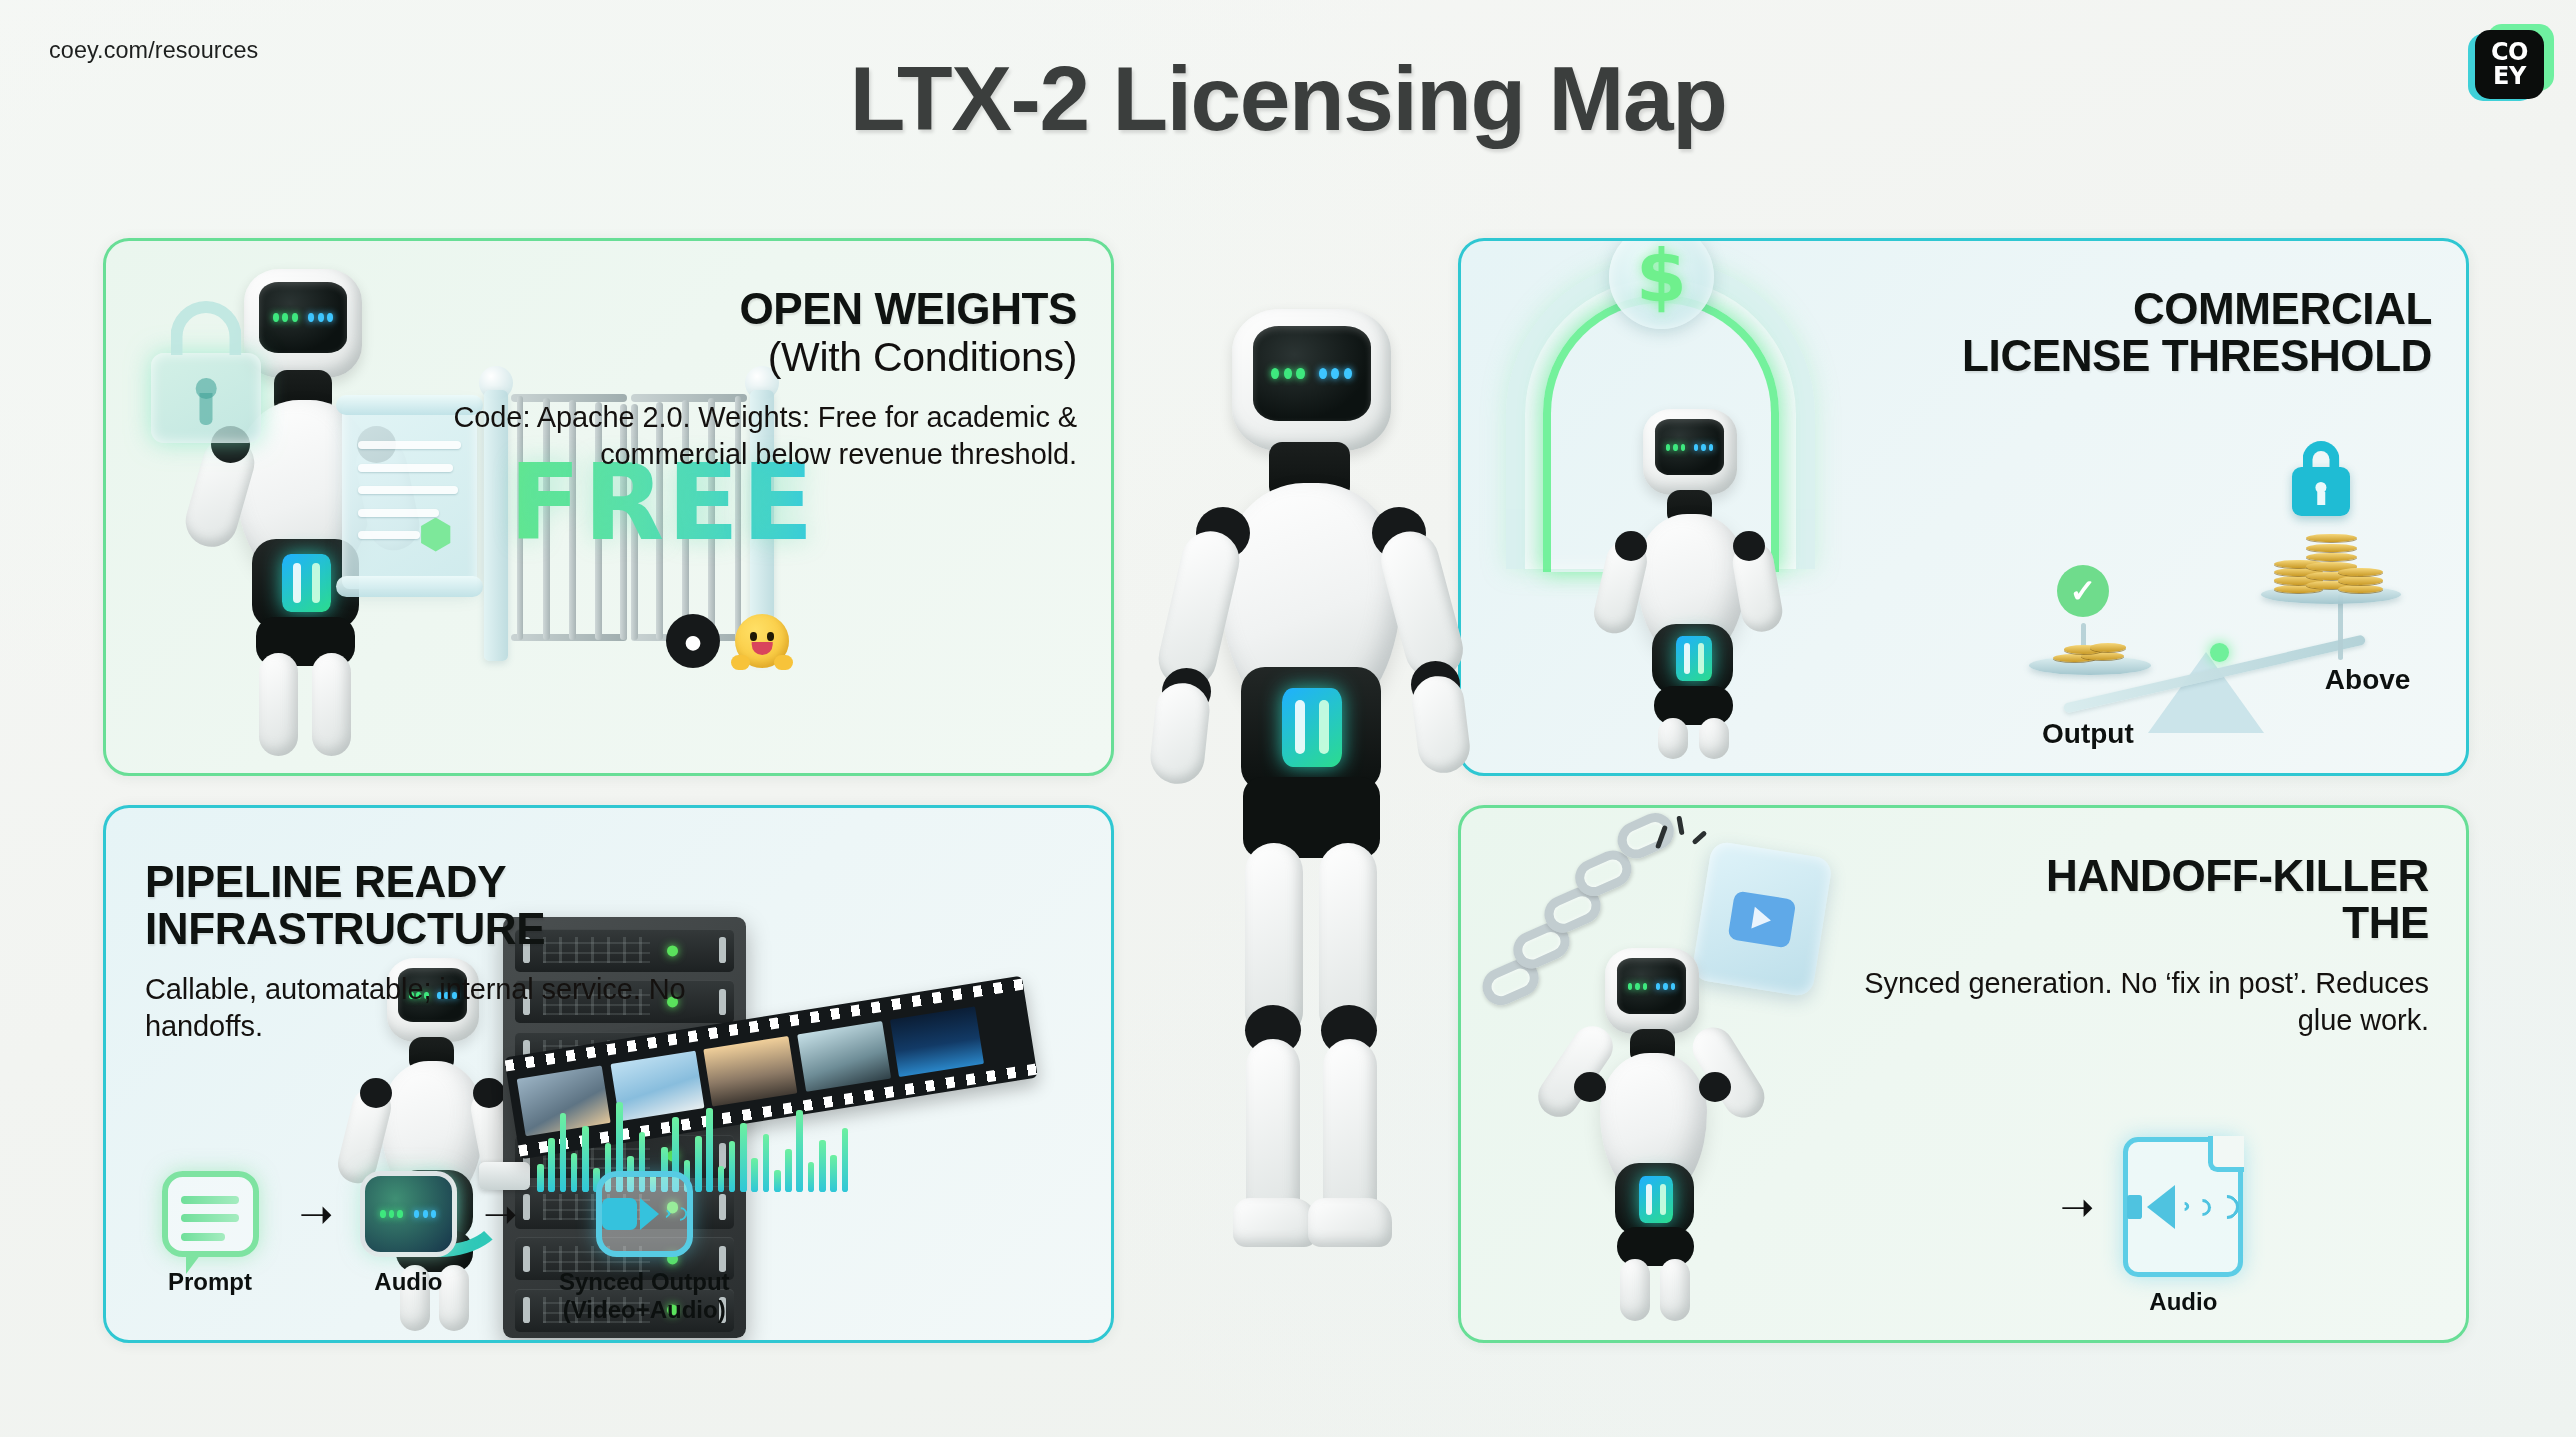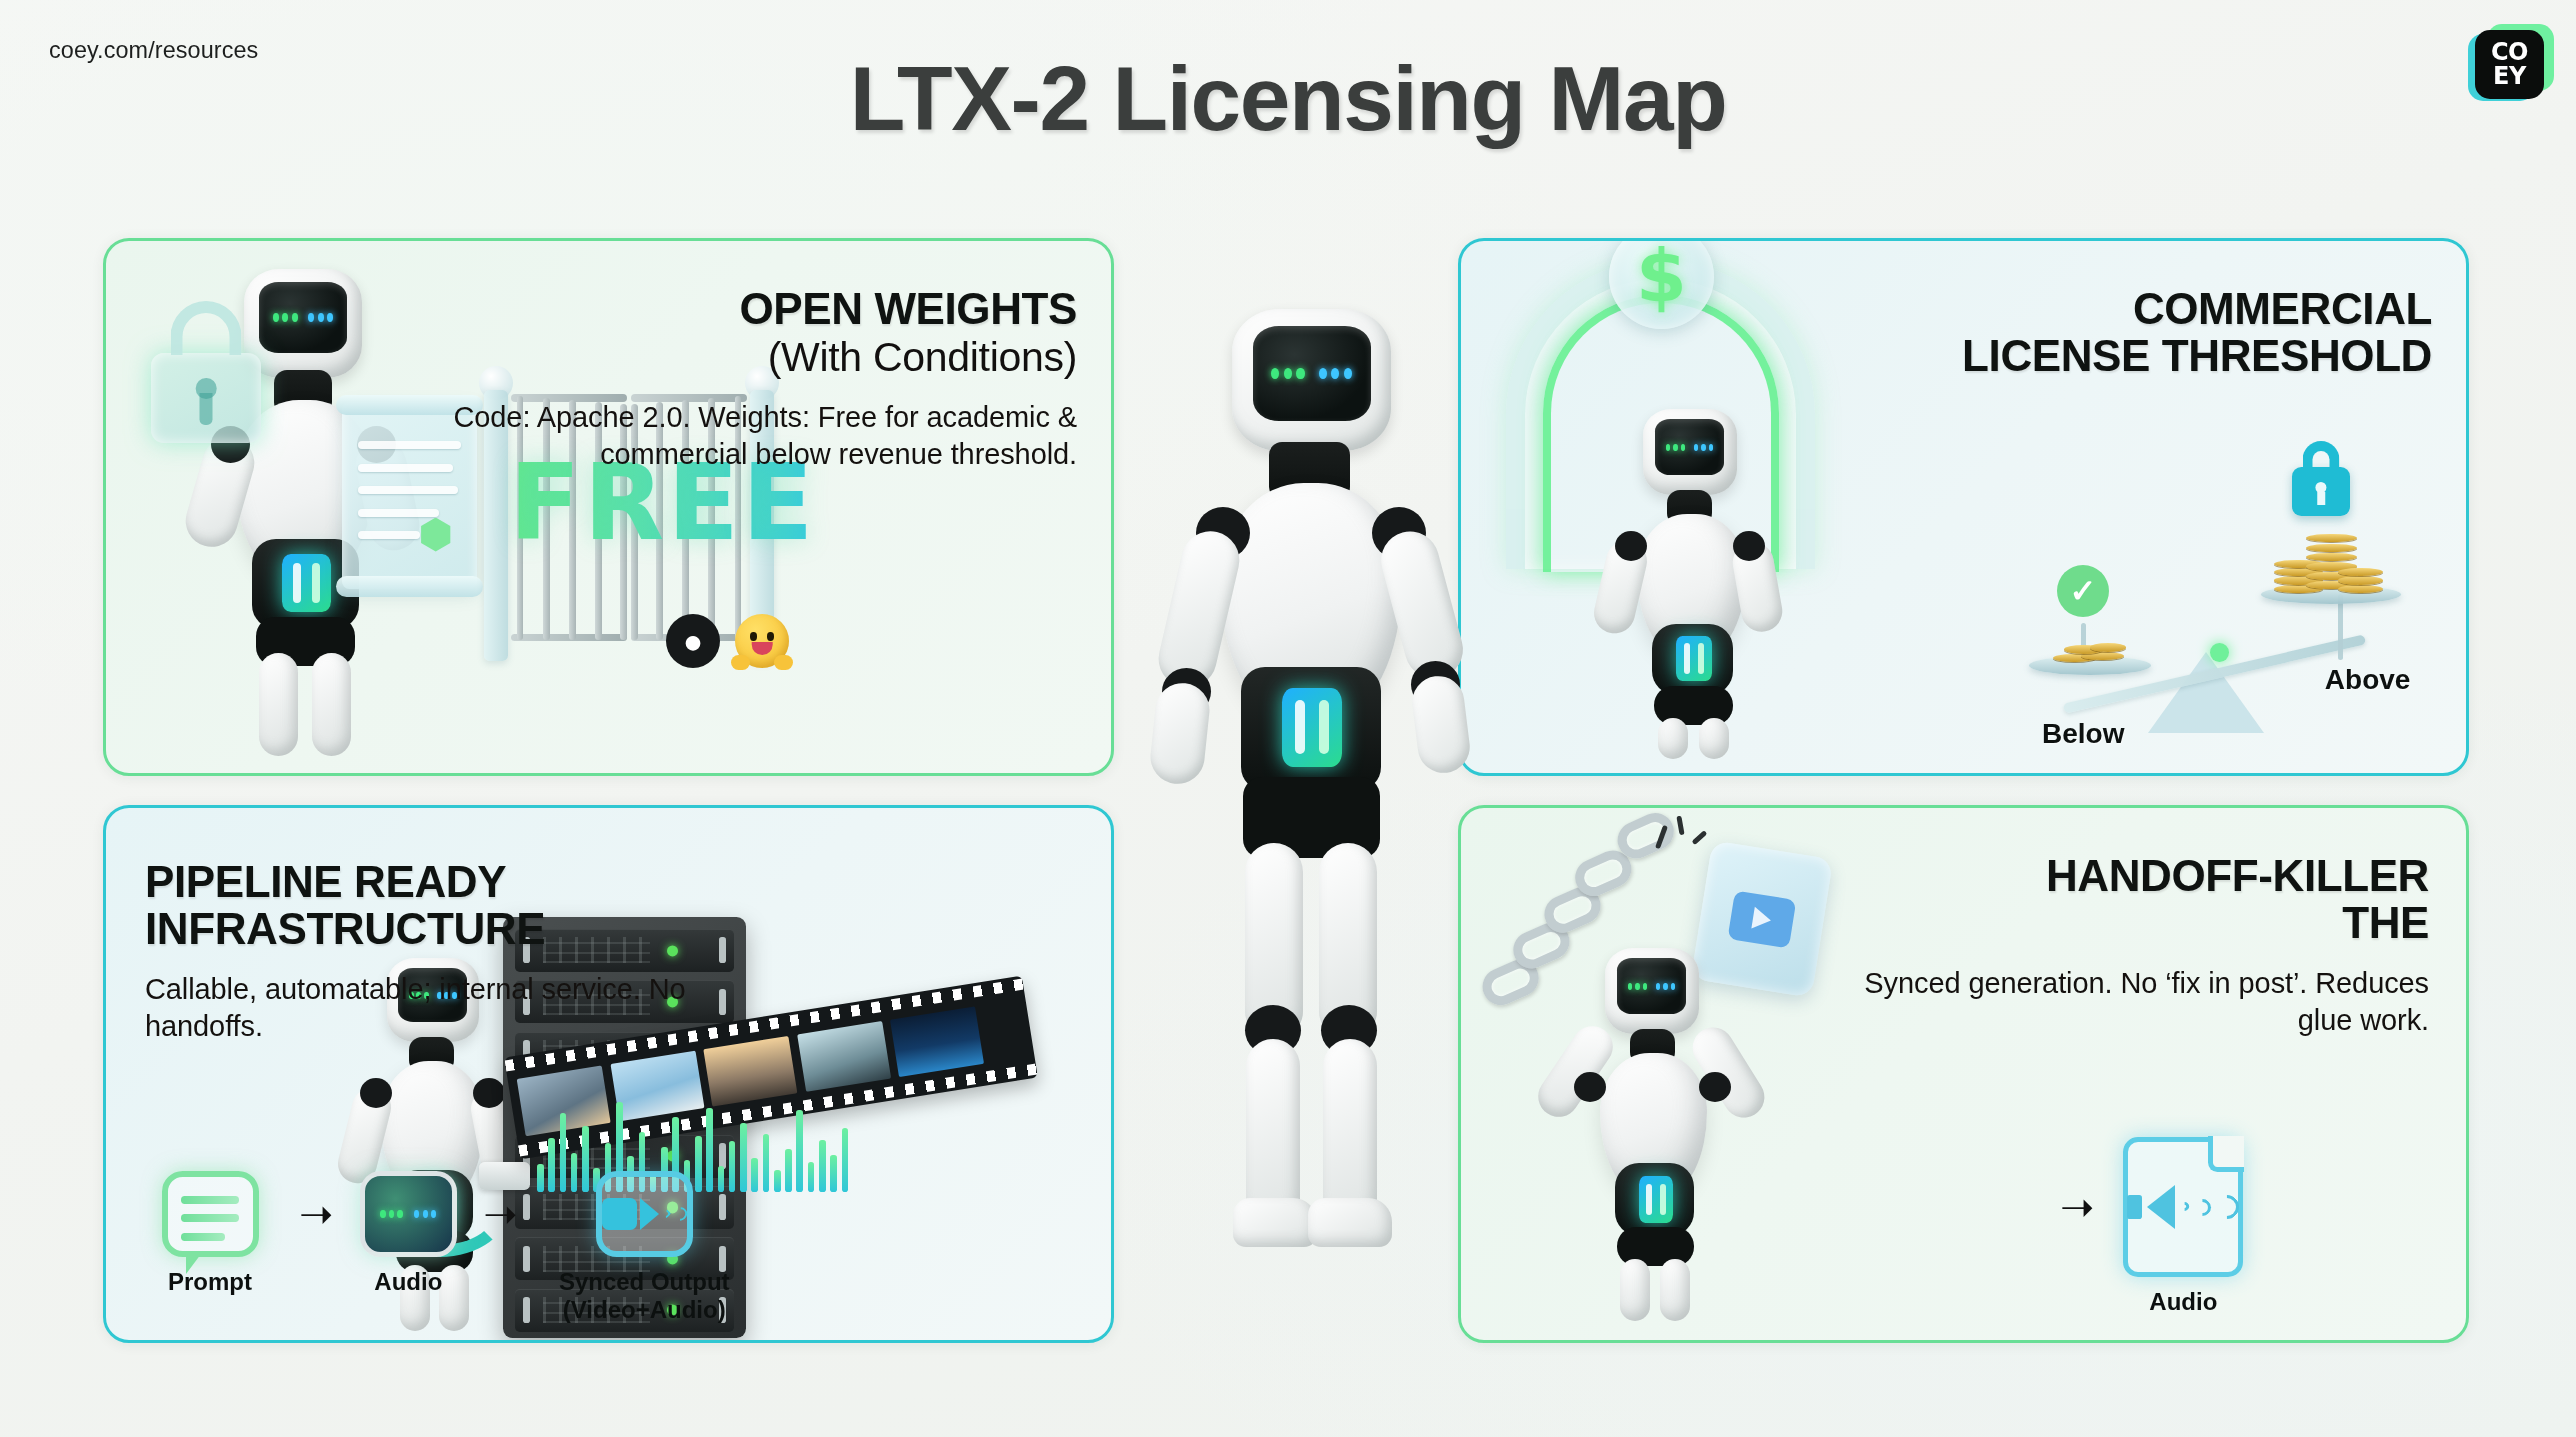--- a/index.html
+++ b/index.html
@@ -614,21 +614,21 @@
 
     <div class="wire" style="left:58px;bottom:71px;height:43px;"></div>
     <div class="pan" style="left:5.6px;bottom:62px;width:122px;"></div>
     <div class="coinstack" style="left:26px;bottom:75px;width:84px;height:24px;">
       <i style="left:3.7px;bottom:0;width:43px;"></i>
       <i style="left:32px;bottom:1.9px;width:43px;"></i>
       <i style="left:15px;bottom:8.4px;width:39px;"></i>
       <i style="left:41px;bottom:10.3px;width:36px;"></i>
     </div>
     <div class="check-badge" style="left:34px;bottom:120px;">✓</div>
-    <div class="scale-label" style="left:19px;bottom:-13px;">Below</div>
+    <div class="scale-label" style="left:19px;bottom:-13px;">Output</div>
 
     <div class="wire" style="right:73px;bottom:77px;height:66px;"></div>
     <div class="pan" style="right:15px;bottom:133px;width:140px;"></div>
     <div class="coinstack" style="right:32px;bottom:144px;width:112px;height:66px;">
       <i style="left:1.9px;bottom:0;width:49px;"></i>
         <i style="left:1.9px;bottom:8.4px;width:49px;"></i>
       <i style="left:1.9px;bottom:17px;width:49px;"></i>
         <i style="left:1.9px;bottom:25px;width:49px;"></i>
       <i style="left:34px;bottom:3.7px;width:51px;"></i>
         <i style="left:34px;bottom:13px;width:51px;"></i>

